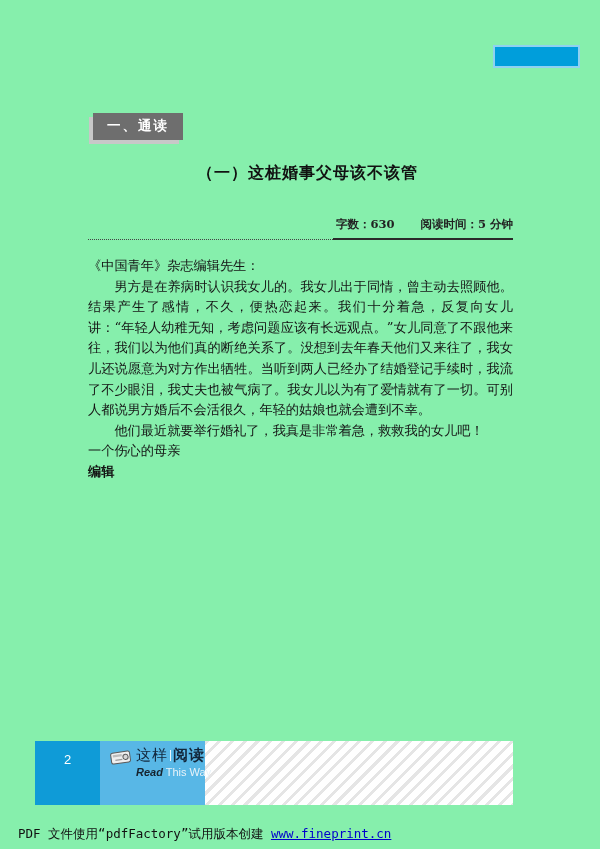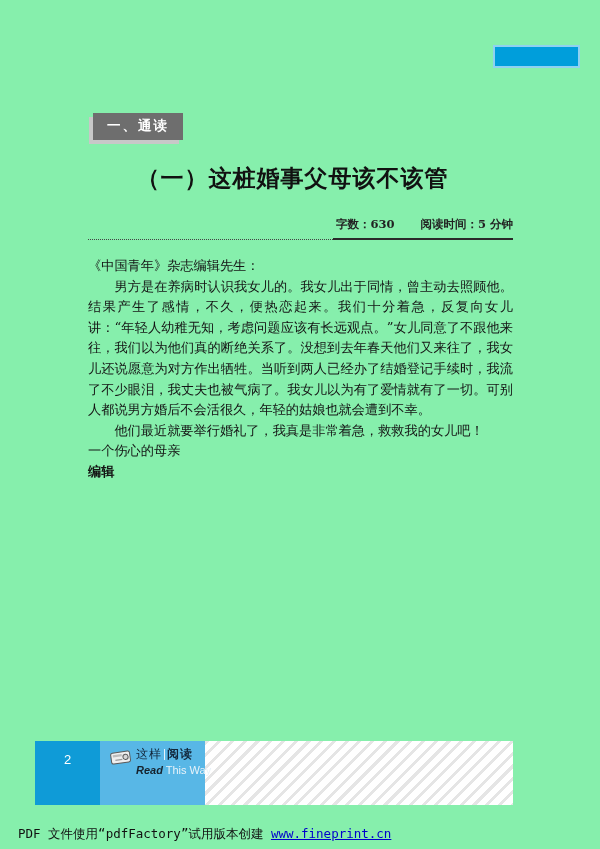--- a/index.html
+++ b/index.html
@@ -17,22 +17,22 @@
   .section-label {
     position:absolute; left:93px; top:113px;
     background:#6e6e6e; color:#ffffff;
     font-family:"Liberation Sans","DejaVu Sans",sans-serif;
     font-weight:bold; font-size:13.5px; letter-spacing:2px;
     padding:4px 14px 5px 14px;
     box-shadow:-4px 4px 0 0 #c8c8c8;
   }
   
   .doc-title {
-    position:absolute; left:80px; top:163px; width:425px;
-    text-align:center; font-weight:bold; font-size:23px; letter-spacing:1px;
+    position:absolute; left:95px; top:163px; width:425px;
+    text-align:center; font-weight:bold; font-size:16px; letter-spacing:1px;
     color:#111;
   }
   
   .meta-wrap { position:absolute; left:88px; top:217px; width:425px; }
   .meta-text { text-align:right; font-weight:bold; font-size:11.5px; color:#222; }
   .meta-text .gap { display:inline-block; width:26px; }
   .meta-rule { position:relative; margin-top:7px; border-top:1px dotted #444; height:0; }
   .meta-rule .solid-seg {
     position:absolute; right:0; top:-2px; width:180px; height:0;
     border-top:2px solid #2a2a2a;
@@ -56,21 +56,21 @@
   }
   .pagenum-box {
     width:65px; height:64px; background:#0f9bd7; color:#ffffff;
     font-size:13px; text-align:center; padding-top:11px;
   }
   .logo-box { width:105px; height:64px; background:#58b7e6; position:relative; }
   .logo-block { position:absolute; left:9px; top:5px; display:flex; align-items:flex-start; }
   .logo-icon { width:24px; height:18px; margin-top:2px; }
   .logo-texts { margin-left:3px; }
   .logo-cn {
-    font-size:12px; color:#12263a; font-weight:bold; letter-spacing:1px;
+    font-size:15px; color:#12263a; font-weight:bold; letter-spacing:1px;
     display:flex; align-items:center; white-space:nowrap;
   }
   .logo-cn .cn-left { font-weight:normal; }
   .logo-cn .cn-sep { display:inline-block; width:1px; height:11px; background:#e8f4fb; margin:0 2px; }
   .logo-en { font-size:11px; white-space:nowrap; margin-top:1px; }
   .logo-en .en-bold { font-weight:bold; font-style:italic; color:#16232e; }
   .logo-en .en-rest { color:#e7f2f9; }
   .stripe-area {
     flex:1; height:64px;
     background:repeating-linear-gradient(135deg,#e5e5e5 0px,#e5e5e5 3px,#ffffff 3px,#ffffff 9px);

